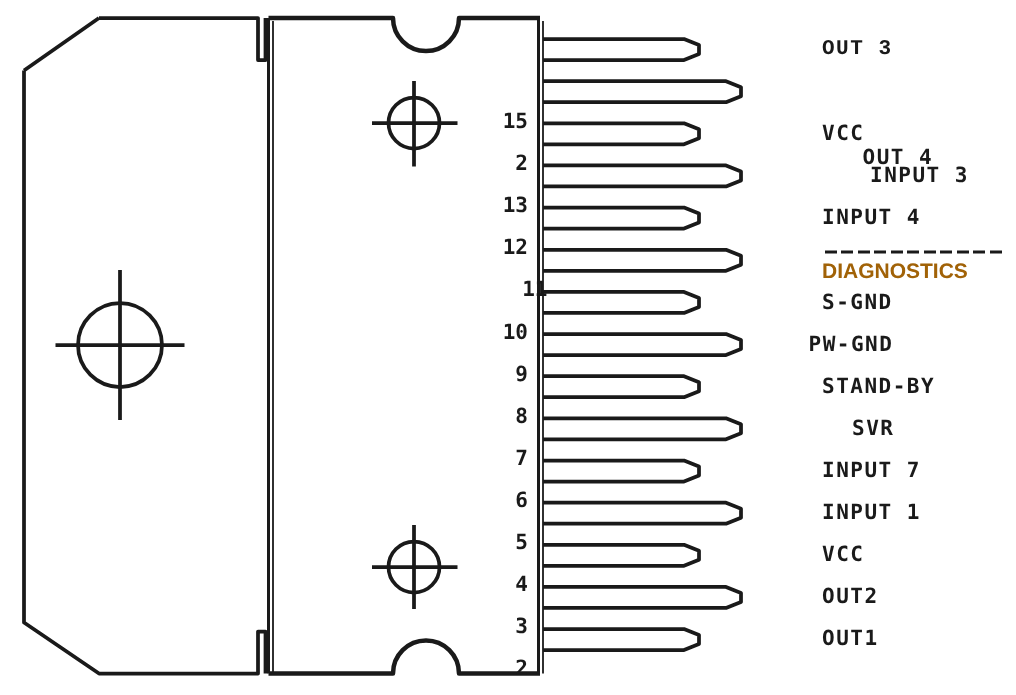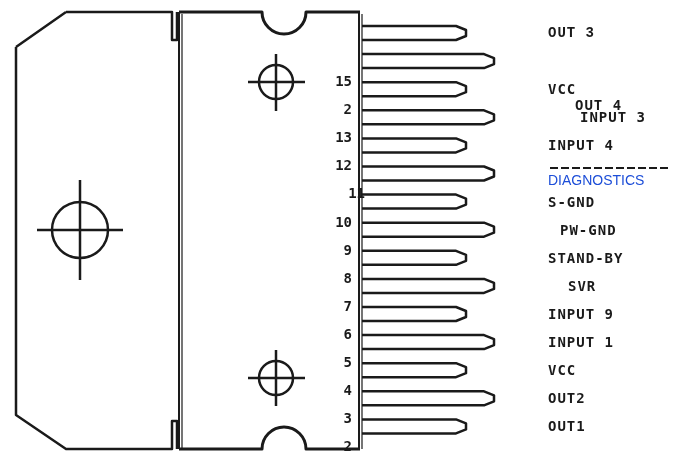--- a/index.html
+++ b/index.html
@@ -21,24 +21,24 @@
       font-family: "DejaVu Sans Mono", monospace;
       font-weight: bold;
       font-size: 14px;
       color: #1a1a1a;
       line-height: 16px;
       letter-spacing: 1px;
       white-space: nowrap;
     }
     .pin-label.override {
       font-family: "Liberation Sans", sans-serif;
-      font-weight: normal;
+      font-weight: bold;
       font-size: 14px;
       letter-spacing: 0;
-      color: #1d4ed8;
+      color: #a16207;
     }
     .strike-remnant {
       position: absolute;
       height: 2px;
       background: repeating-linear-gradient(90deg, #1a1a1a 0 8px, transparent 8px 11px);
     }
   </style>
 </head>
 <body>
 
@@ -112,21 +112,21 @@
   </div>
 <div id="pin-labels">
     <div class="pin-label" style="left: 548px; top: 25px; font-family: Liberation Mono, monospace;">OUT 3</div>
     <div class="pin-label" style="left: 575px; top: 53.1px; margin-top: 44px;">OUT 4</div>
     <div class="pin-label" style="left: 548px; top: 81.2px;">VCC</div>
     <div class="pin-label" style="left: 548px; top: 109.3px; margin-left: 32px;">INPUT 3</div>
     <div class="pin-label" style="left: 548px; top: 137.4px;">INPUT 4</div>
     <div class="strike-remnant" style="left: 550px; top: 166.5px; width: 118px;"></div>
     <div class="pin-label override" style="left: 548px; top: 171.5px;">DIAGNOSTICS</div>
     <div class="pin-label" style="left: 548px; top: 193.6px;">S-GND</div>
-    <div class="pin-label" style="left: 560px; top: 221.7px;">PW-GND</div>
+    <div class="pin-label" style="left: 539px; top: 221.7px;">PW-GND</div>
     <div class="pin-label" style="left: 548px; top: 249.8px;">STAND-BY</div>
     <div class="pin-label" style="left: 548px; top: 277.9px; margin-left: 20px;">SVR</div>
-    <div class="pin-label" style="left: 548px; top: 306px;">INPUT 9</div>
+    <div class="pin-label" style="left: 548px; top: 306px;">INPUT 7</div>
     <div class="pin-label" style="left: 548px; top: 334.1px;">INPUT 1</div>
     <div class="pin-label" style="left: 548px; top: 362.2px;">VCC</div>
     <div class="pin-label" style="left: 548px; top: 390.3px;">OUT2</div>
     <div class="pin-label" style="left: 548px; top: 418.4px;">OUT1</div>
   </div>
 
 </body></html>

